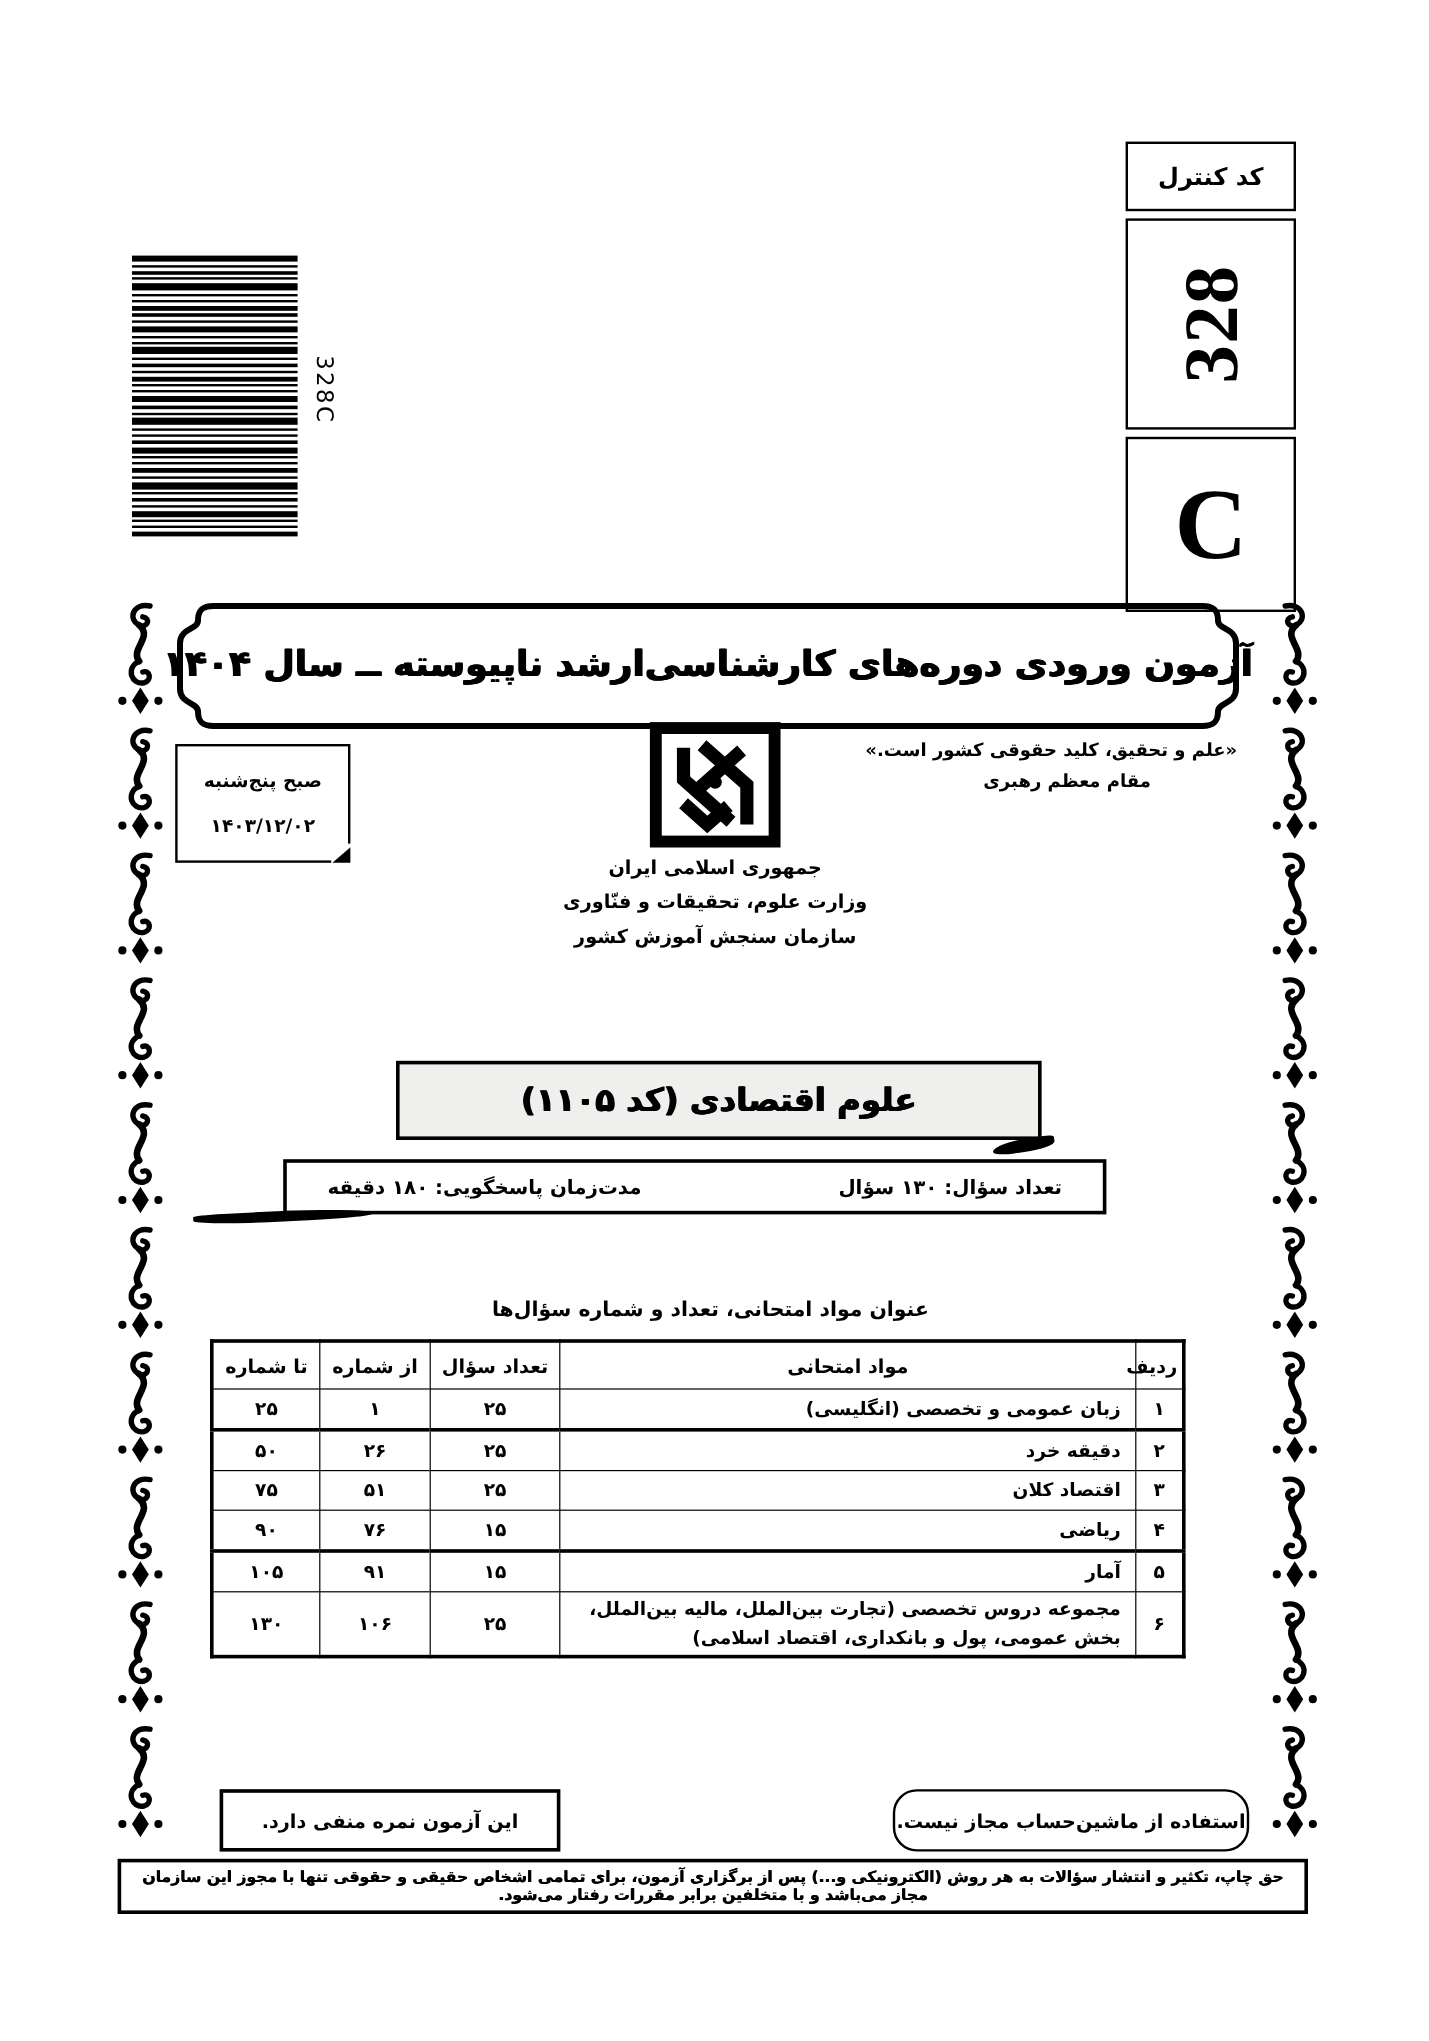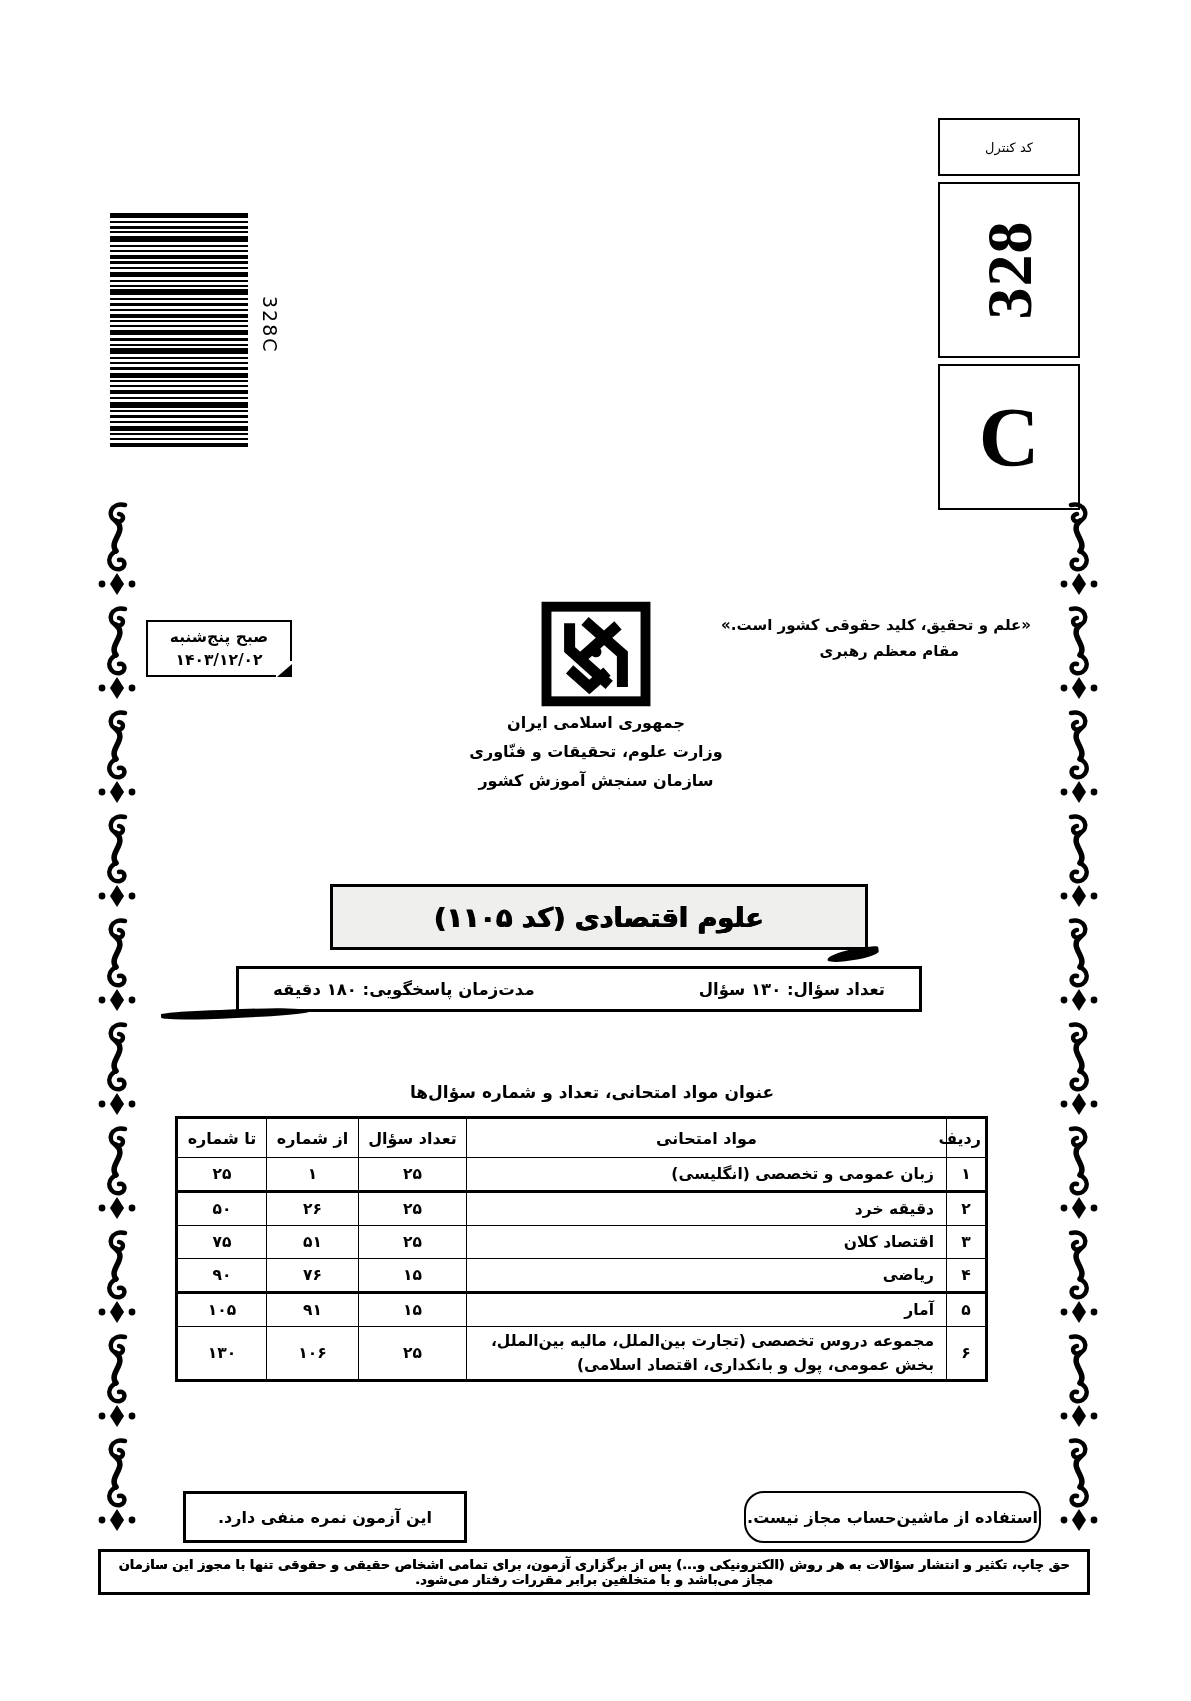--- a/index.html
+++ b/index.html
@@ -2,39 +2,39 @@
 <html lang="fa"><head>
 <meta charset="utf-8">
 <style>
   html,body{margin:0;padding:0;background:#ffffff;}
   .page{position:relative;width:1191px;height:1701px;background:#fff;overflow:hidden;
         font-family:"DejaVu Sans",sans-serif;color:#000;}
 
   
   .cc-col{position:absolute;left:938px;top:118px;width:142px;}
   .cc-box{border:2.5px solid #000;box-sizing:border-box;display:flex;align-items:center;justify-content:center;background:#fff;}
-  .cc-label{height:58px;font-size:13px;font-weight:normal;}
+  .cc-label{height:58px;font-size:20px;font-weight:bold;}
   .cc-number{height:176px;margin-top:6px;}
   .cc-number span{transform:rotate(-90deg);font-family:"Liberation Serif",serif;font-size:64px;font-weight:bold;letter-spacing:1px;}
   .cc-letter{height:146px;margin-top:6px;font-family:"Liberation Serif",serif;font-size:84px;font-weight:bold;}
 
   
   .barcode{position:absolute;left:110px;top:213px;width:138px;}
   .barcode .bar{background:#000;width:100%;}
   .barcode-label{position:absolute;left:281px;top:296px;transform:rotate(90deg);transform-origin:0 0;
     font-size:19px;letter-spacing:2px;font-weight:500;}
 
   
   .banner{position:absolute;left:136px;top:496px;width:908px;height:118px;}
   .banner svg{position:absolute;inset:0;}
   .banner .title{position:absolute;inset:12px 40px 16px 40px;display:flex;align-items:center;justify-content:center;
     font-size:30px;font-weight:bold;text-shadow:.6px 0 #000,-.6px 0 #000;direction:rtl;white-space:nowrap;}
 
   
-  .date-box{position:absolute;left:146px;top:620px;width:146px;height:57px;border:2.5px solid #000;box-sizing:border-box;
+  .date-box{position:absolute;left:146px;top:620px;width:146px;height:99px;border:2.5px solid #000;box-sizing:border-box;
     display:flex;flex-direction:column;justify-content:space-evenly;align-items:center;font-size:15.5px;font-weight:bold;direction:rtl;}
   .date-box .fold{position:absolute;right:-2.5px;bottom:-2.5px;width:17px;height:17px;background:#fff;}
   .date-box .fold::after{content:"";position:absolute;left:1px;bottom:1px;width:0;height:0;
     border-bottom:13px solid #000;border-left:15px solid transparent;}
 
   
   .quote{position:absolute;right:160px;top:612px;width:310px;direction:rtl;text-align:right;font-size:15px;font-weight:600;line-height:26px;}
   .quote .attrib{padding-right:72px;}
 
   
@@ -132,20 +132,26 @@
       <div class="bar" style="height: 2px; margin-bottom: 2.8px;"></div>
       <div class="bar" style="height: 3px; margin-bottom: 2.8px;"></div>
       <div class="bar" style="height: 2px; margin-bottom: 2.8px;"></div>
       <div class="bar" style="height: 5px; margin-bottom: 2.8px;"></div>
       <div class="bar" style="height: 2px; margin-bottom: 2.8px;"></div>
       <div class="bar" style="height: 2px; margin-bottom: 2.8px;"></div>
       <div class="bar" style="height: 4px; margin-bottom: 2.8px;"></div>
     </div>
   <div class="barcode-label">328C</div>
 
+  <div class="banner">
+    <svg width="908" height="118" viewBox="0 0 908 118">
+      <path d="M42 9 H866 C876 9 879 13 879 21 C879 29 894 27 894 40 V78 C894 91 879 89 879 97 C879 105 876 109 866 109 H42 C32 109 29 105 29 97 C29 89 14 91 14 78 V40 C14 27 29 29 29 21 C29 13 32 9 42 9 Z" fill="none" stroke="#000" stroke-width="5"></path>
+    </svg>
+    <div class="title">آزمون ورودی دوره‌های کارشناسی‌ارشد ناپیوسته ــ سال ۱۴۰۴</div>
+  </div>
 
   <div class="date-box">
     <div>صبح پنج‌شنبه</div>
     <div>۱۴۰۳/۱۲/۰۲</div>
     <div class="fold"></div>
   </div>
 
   <div class="quote">
     <div>«علم و تحقیق، کلید حقوقی کشور است.»</div>
     <div class="attrib">مقام معظم رهبری</div>

